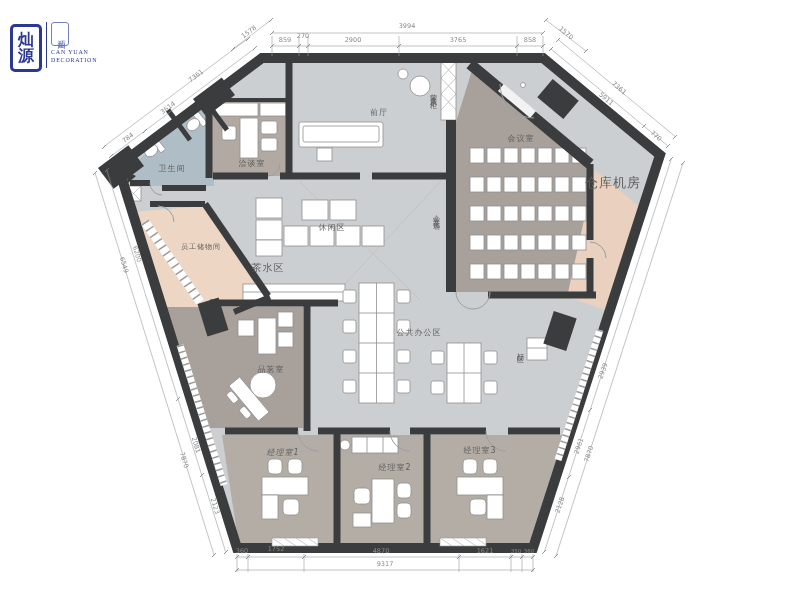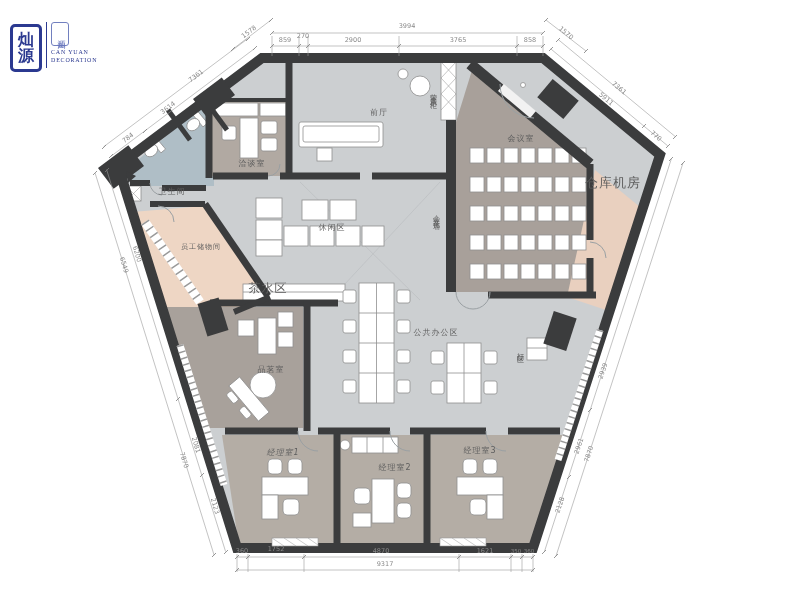--- a/index.html
+++ b/index.html
@@ -322,31 +322,31 @@
                M93 175 L97 171 M212 557 L216 553
                M669 161 L673 157 M542 554 L546 550 M588 412 L592 408 M567 479 L571 475
                M681 165 L685 161 M554 558 L558 554
                M549 51 L553 47 M666 148 L670 144 M642 128 L646 124
                M556 42 L560 38 M673 139 L677 135
                M231 51 L235 47 M269 22 L273 18 M544 22 L548 18 M584 53 L588 49
                M143 133 L147 129"></path>
     </g>
   </svg>
 
-  <span class="rlabel" style="left:172px;top:191px;">卫生间</span>
+  <span class="rlabel" style="left:172px;top:168px;">卫生间</span>
   <span class="rlabel" style="left:252px;top:163px;">洽谈室</span>
   <span class="rlabel" style="left:340px;top:112px;margin-left:39px;">前厅</span>
   <span class="vlabel" style="left:433px;top:93px;font-size:7px;">荣誉展示柜</span>
   <span class="rlabel" style="left:521px;top:138px;">会议室</span>
   <span class="rlabel" style="left:613px;top:183px;font-size:13px;">仓库机房</span>
   <span class="vlabel" style="left:436px;top:214px;font-size:7px;">企业文化墙</span>
   <span class="rlabel" style="left:332px;top:227px;">休闲区</span>
   <span class="rlabel" style="left:201px;top:247px;font-size:7px;">员工储物间</span>
-  <span class="rlabel" style="left:268px;top:288px;font-size:12px;">茶水区</span>
-  <span class="rlabel" style="left:436px;top:332px;">公共办公区</span>
+  <span class="rlabel" style="left:268px;top:268px;font-size:10px;">茶水区</span>
+  <span class="rlabel" style="left:419px;top:332px;">公共办公区</span>
   <span class="vlabel" style="left:520px;top:350px;font-size:7px;">打印区</span>
   <span class="rlabel" style="left:271px;top:369px;">品茗室</span>
   <span class="rlabel" style="left:283px;top:452px;font-style:italic;">经理室1</span>
   <span class="rlabel" style="left:383px;top:467px;margin-left:12px;">经理室2</span>
   <span class="rlabel" style="left:480px;top:450px;">经理室3</span>
 
   <span class="dim" style="left:407px;top:26px;">3994</span>
   <span class="dim" style="left:285px;top:40px;">859</span>
   <span class="dim" style="left:303px;top:36px;">270</span>
   <span class="dim" style="left:353px;top:40px;">2900</span>

